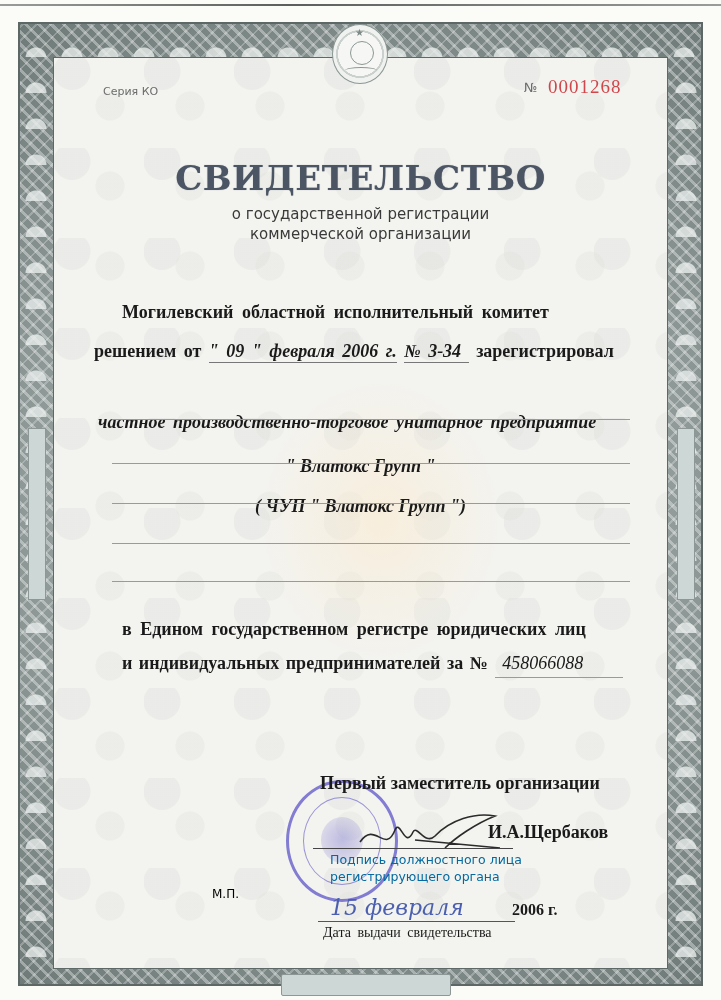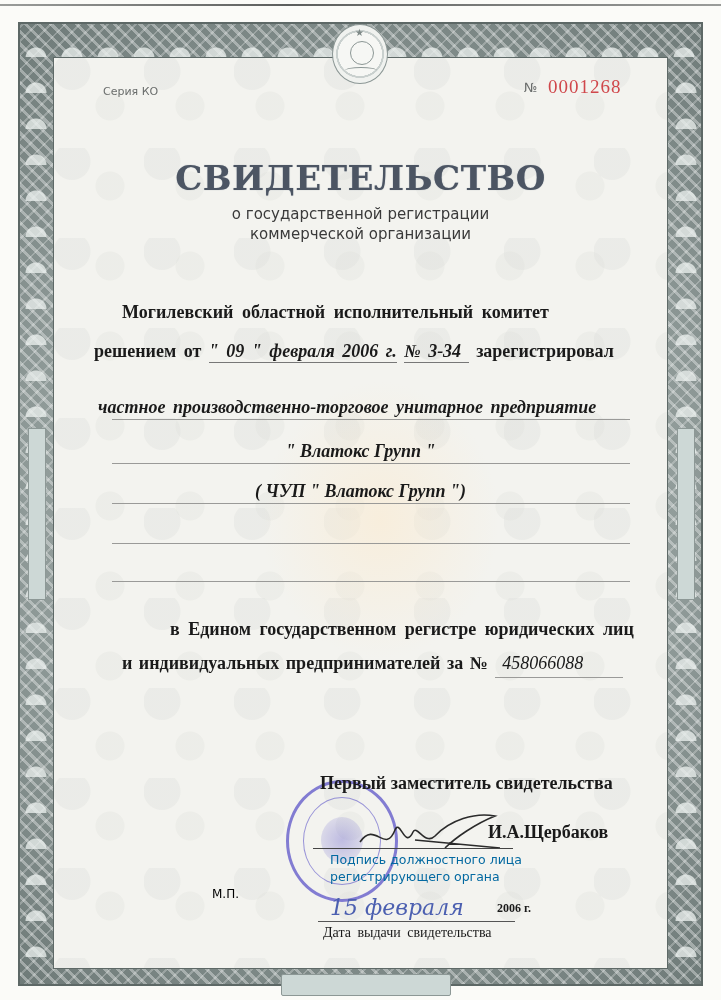--- a/index.html
+++ b/index.html
@@ -44,38 +44,38 @@
   .subtitle.l1 { top:205px; }
   .subtitle.l2 { top:225px; }
 
   .bold { font-family:"Liberation Serif", serif; font-weight:bold; font-size:18px; color:#1a1a1a;text-align:center; }
   .ital { font-family:"Liberation Serif", serif; font-weight:bold; font-style:italic; font-size:18px; color:#1a1a1a; }
   .line1 { position:absolute; left:122px; top:302px; word-spacing:4px; }
   .line2 { position:absolute; left:94px; top:341px; white-space:nowrap; word-spacing:3px; }
   .line2 .ul { display:inline-block; border-bottom:1px solid #777; }
 
   .rule { position:absolute; left:112px; width:518px; height:1px; background:#9a9a98; }
-  .org { position:absolute; left:0; width:721px; text-align:center; }
+  .org { position:absolute; left:0; width:721px; text-align:center;margin-top:15px; }
   .org.a { top:397px; left:98px; width:540px; text-align:left; word-spacing:3px; }
   .org.b { top:441px; }
   .org.c { top:481px; }
 
-  .reg1 { position:absolute; left:122px; top:619px; word-spacing:4px;margin-left:48px; }
+  .reg1 { position:absolute; left:122px; top:619px; word-spacing:4px; }
   .reg2 { position:absolute; left:122px; top:653px; word-spacing:2px; }
   .reg2 .numval { font-style:italic; font-weight:normal; margin-left:8px; }
 
   .position { position:absolute; left:320px; top:773px; line-height:20px; }
   .signer { position:absolute; left:488px; top:822px; }
   .sigrule { position:absolute; left:313px; top:848px; width:200px; height:1px; background:#444; }
   .hint { position:absolute; left:330px; font-family:"DejaVu Sans", sans-serif; font-size:12.5px; color:#0369a1; }
   .hint.h1 { top:852px; }
   .hint.h2 { top:869px; }
   .mp { position:absolute; left:212px; top:887px; font-family:"DejaVu Sans", sans-serif; font-size:12px; color:#000000; }
   .datehand { position:absolute; left:330px; top:895px; font-family:"DejaVu Serif", serif; font-style:italic; font-size:22px; color:#4b5fb0; }
-  .dateyear { position:absolute; left:497px; top:901px; font-size:12px; }
+  .dateyear { position:absolute; left:512px; top:901px; font-size:16px; }
   .daterule { position:absolute; left:318px; top:921px; width:197px; height:1px; background:#555; }
   .datecap { position:absolute; left:323px; top:925px; font-family:"Liberation Serif", serif; font-size:14px; color:#1a1a1a; word-spacing:3px; }
 
   .stamp { position:absolute; left:286px; top:780px; width:112px; height:122px; border-radius:50%; border:3px solid rgba(92,84,200,.75); box-sizing:border-box; }
   .stamp .ring2 { position:absolute; left:14px; top:14px; right:14px; bottom:14px; border-radius:50%; border:1.5px solid rgba(92,84,200,.6); }
   .stamp .core { position:absolute; left:32px; top:34px; width:42px; height:46px; border-radius:50%; background:radial-gradient(circle, rgba(92,84,200,.35), rgba(92,84,200,.08)); }
   .signature { position:absolute; left:355px; top:810px; width:150px; height:50px; }
 </style>
 </head>
 <body>
@@ -130,21 +130,21 @@
   <span class="numval">458066088</span>
 </div>
 <div class="rule" style="top:677px; left:495px; width:128px;"></div>
 
 <div class="stamp">
   <div class="ring2"></div>
   <div class="core"></div>
 </div>
 
 <div class="position bold">
-  <div>Первый заместитель свидетельства</div>
+  <div>Первый заместитель организации</div>
 </div>
 
 <svg class="signature" viewBox="0 0 150 50">
   <path d="M5,32 C20,10 30,45 40,20 C45,8 50,40 58,22 C62,14 70,36 80,26 C95,10 120,2 140,6 C120,14 100,28 90,38 M60,30 L145,38" fill="none" stroke="#2b2b2b" stroke-width="1.6"></path>
 </svg>
 
 <div class="sigrule"></div>
 <div class="signer bold">И.А.Щербаков</div>
 <div class="hint h1">Подпись должностного лица</div>
 <div class="hint h2">регистрирующего органа</div>

